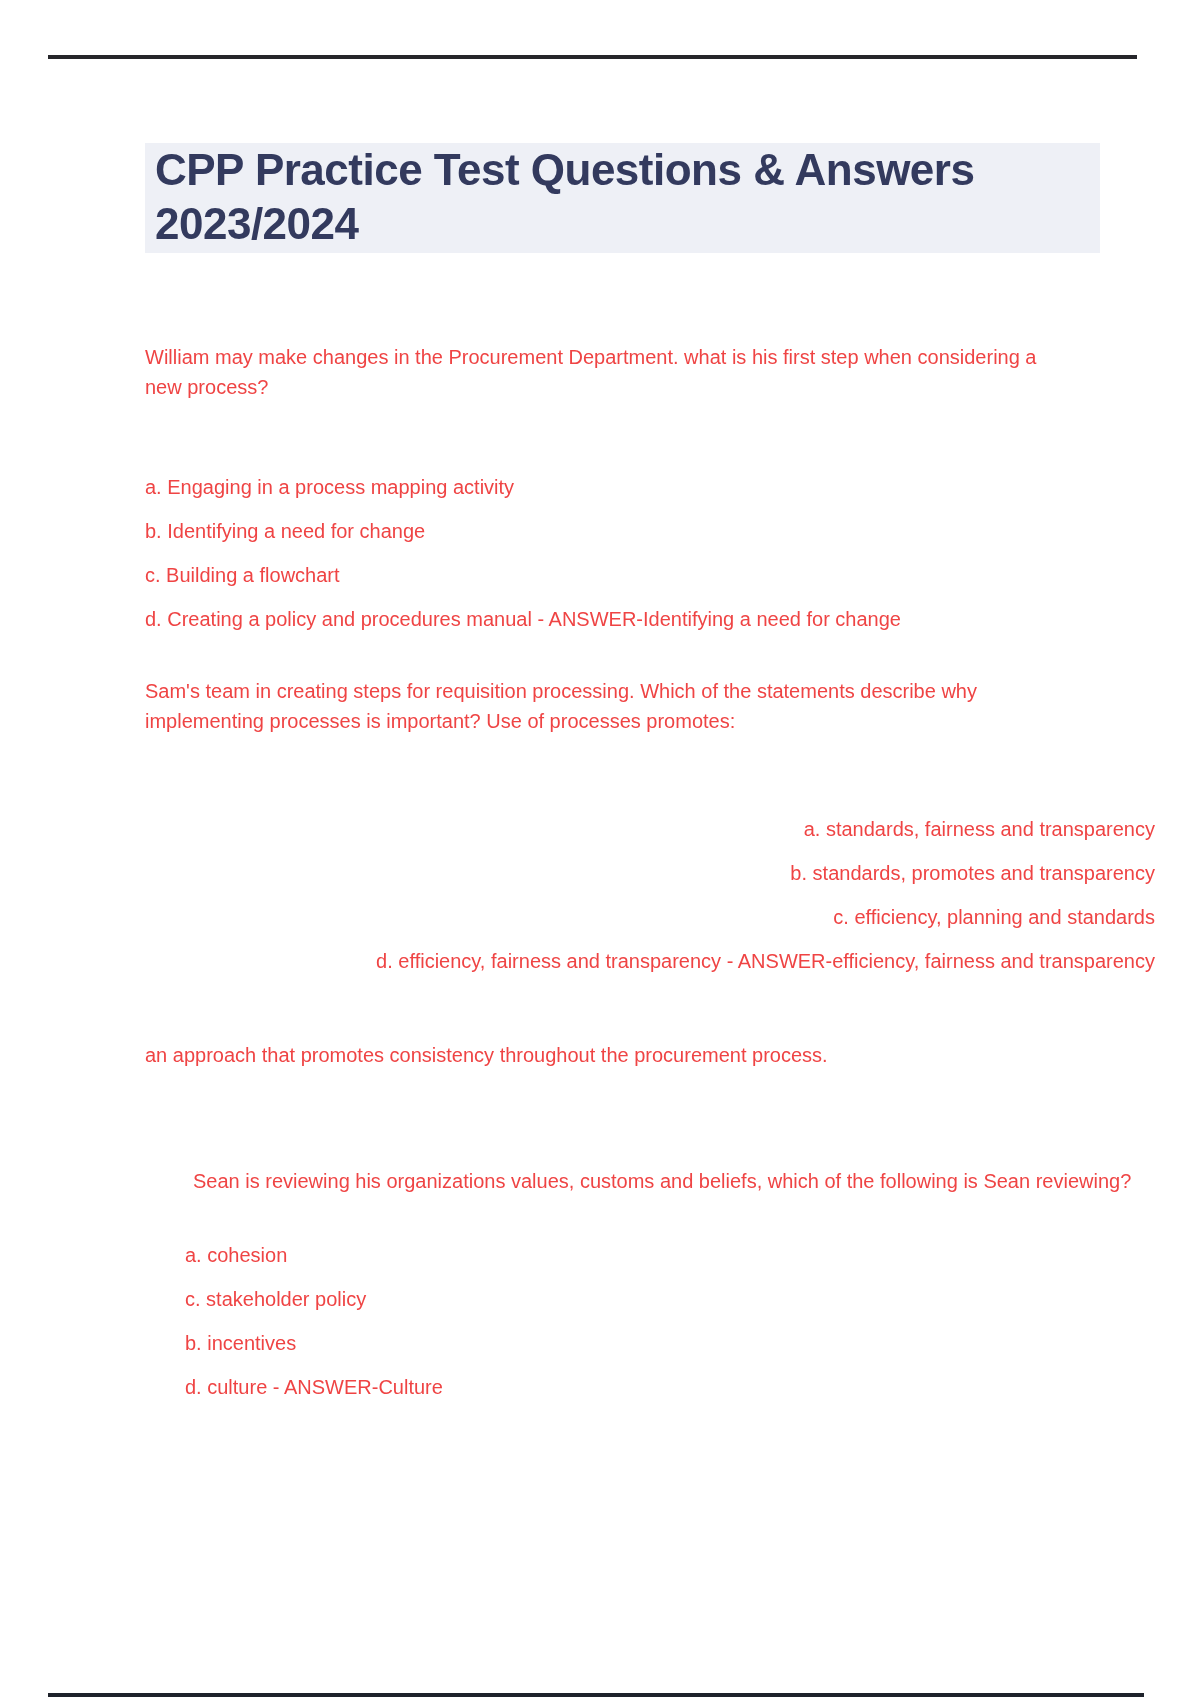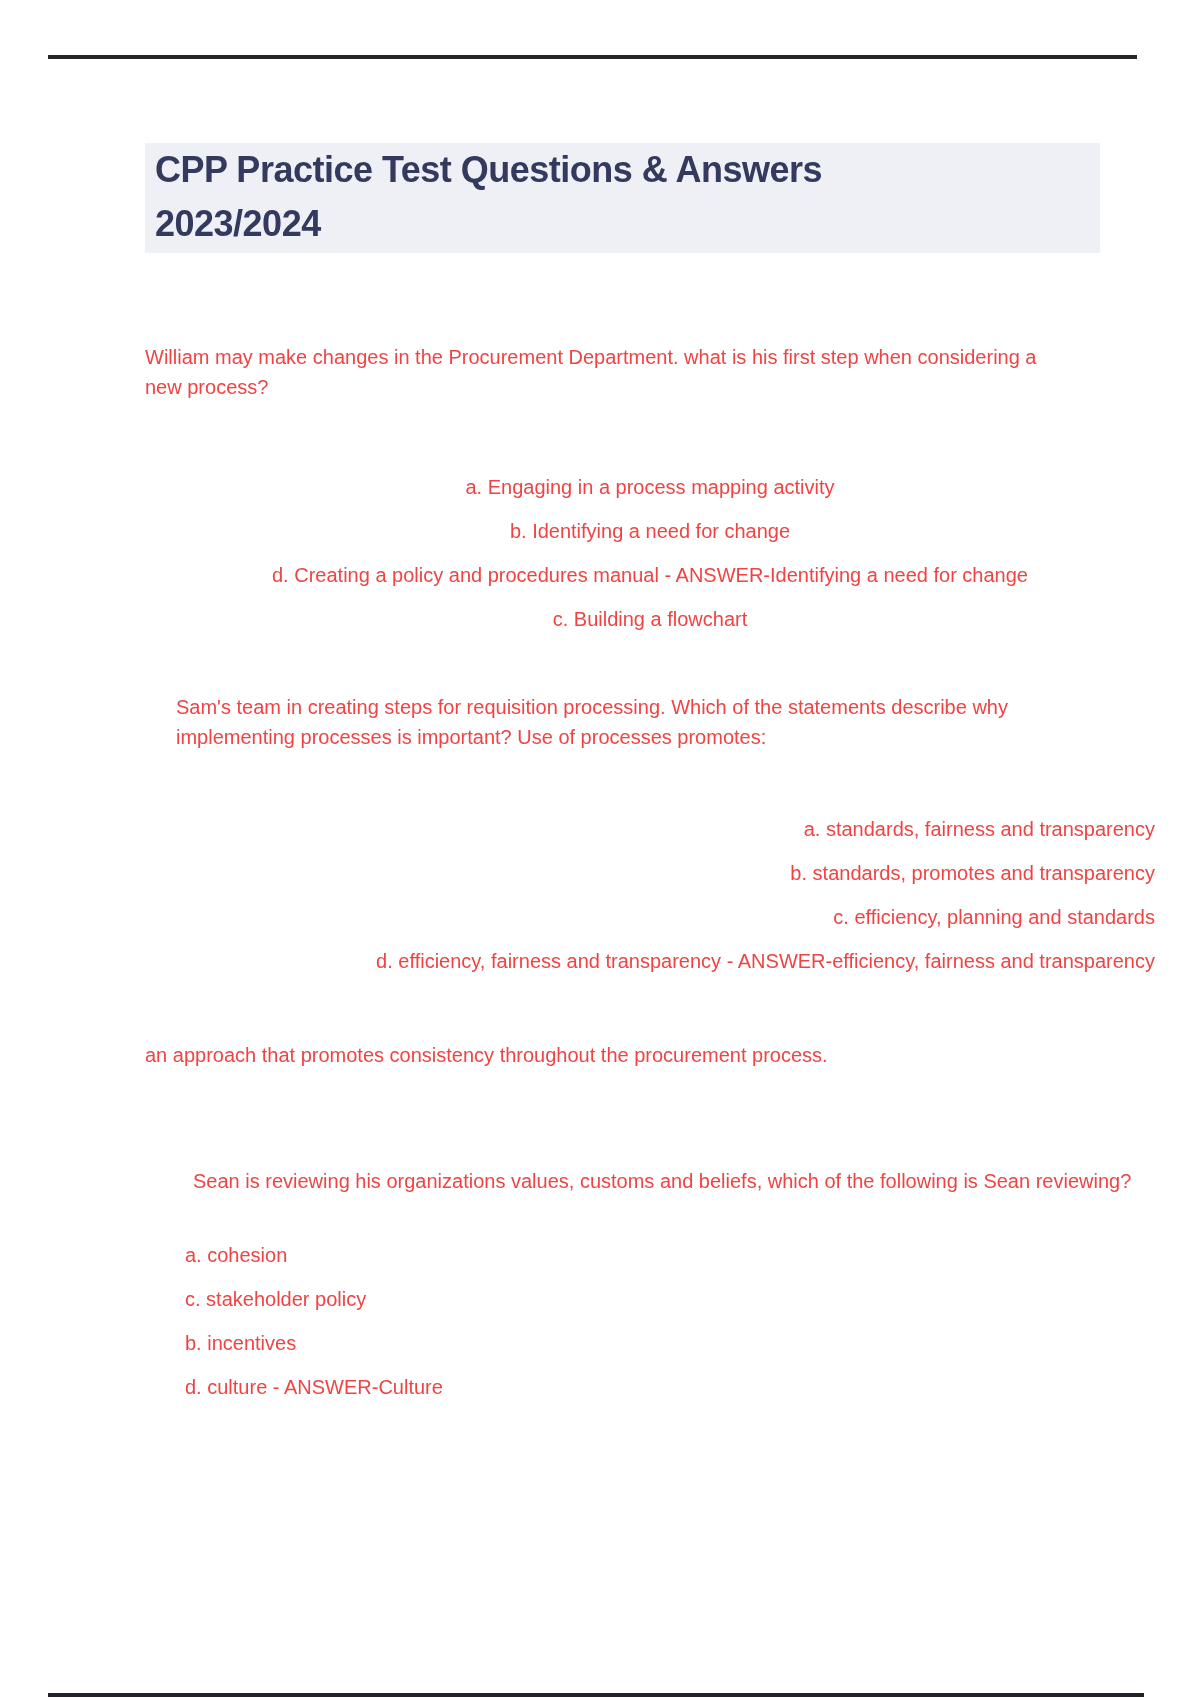--- a/index.html
+++ b/index.html
@@ -35,21 +35,21 @@
   }
   .title-block {
     position: absolute;
     left: 145px;
     top: 143px;
     width: 945px;
     background: #eef0f6;
     padding: 0 0 2px 10px;
   }
   .title-line {
-    font-size: 36px;
+    font-size: 44px;
     line-height: 54px;
     font-weight: bold;
     letter-spacing: -0.5px;
     color: #333a5e;
     white-space: nowrap;
   }
   .text-block {
     position: absolute;
     left: 145px;
     width: 1010px;
@@ -61,22 +61,22 @@
     color: #ef4444;
     white-space: nowrap;
   }
   .options {
     display: flex;
     flex-direction: column;
     gap: 14px;
   }
   
   .q1-prompt  { top: 342px; }
-  .q1-options { top: 472px; align-items: center; }
-  .q2-prompt  { top: 692px; margin-left: 31px; }
+  .q1-options { top: 472px; }
+  .q2-prompt  { top: 676px; }
   .q2-options { top: 814px; align-items: flex-end; }
   .para       { top: 1040px; }
   .q3-prompt  { top: 1166px; margin-left: 48px; }
   .q3-options { top: 1240px; margin-left: 40px; }
 </style>
 </head>
 <body>
 
 <div class="page">
 
@@ -87,22 +87,22 @@
     <div class="title-line">2023/2024</div>
   </div>
 
   <div class="text-block q1-prompt">
     <p class="line">William may make changes in the Procurement Department. what is his first step when considering a</p>
     <p class="line">new process?</p>
   </div>
   <div class="text-block options q1-options">
     <p class="line">a. Engaging in a process mapping activity</p>
     <p class="line">b. Identifying a need for change</p>
+    <p class="line">c. Building a flowchart</p>
     <p class="line">d. Creating a policy and procedures manual - ANSWER-Identifying a need for change</p>
-    <p class="line">c. Building a flowchart</p>
   </div>
 
   <div class="text-block q2-prompt">
     <p class="line">Sam's team in creating steps for requisition processing. Which of the statements describe why</p>
     <p class="line">implementing processes is important? Use of processes promotes:</p>
   </div>
   <div class="text-block options q2-options">
     <p class="line">a. standards, fairness and transparency</p>
     <p class="line">b. standards, promotes and transparency</p>
     <p class="line">c. efficiency, planning and standards</p>

